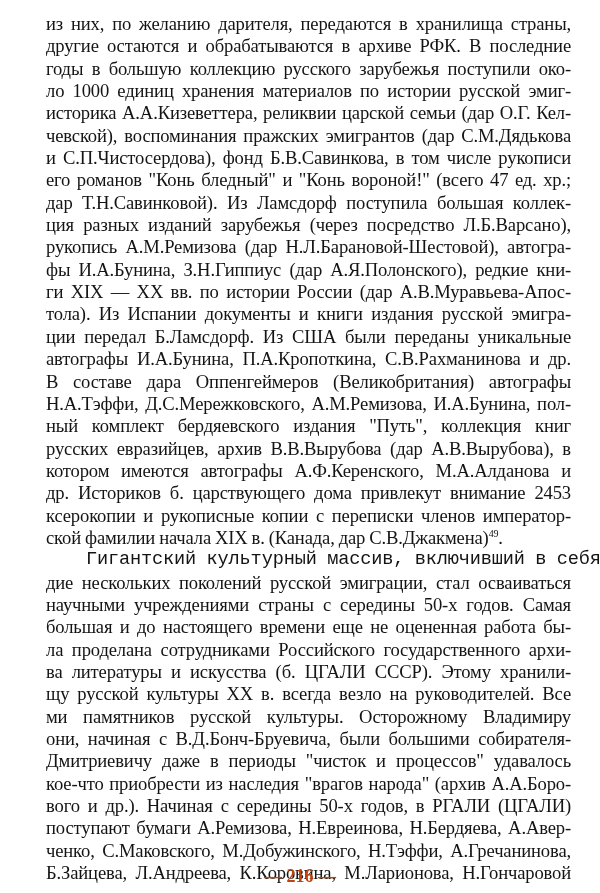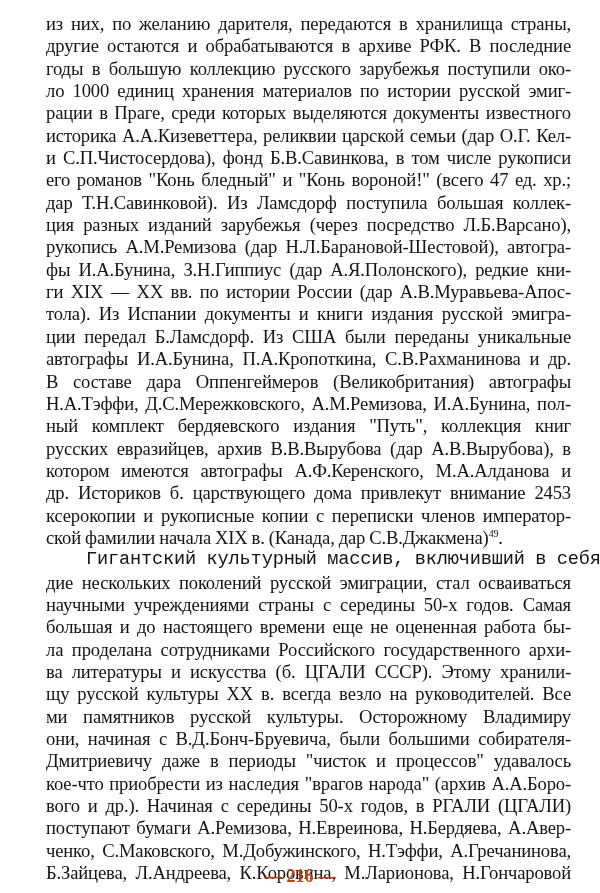--- a/index.html
+++ b/index.html
@@ -58,22 +58,22 @@
 </style>
 </head>
 <body>
 
 <div class="page">
   <div>
     <span class="line">из них, по желанию дарителя, передаются в хранилища страны,</span>
     <span class="line">другие остаются и обрабатываются в архиве РФК. В последние</span>
     <span class="line">годы в большую коллекцию русского зарубежья поступили око-</span>
     <span class="line">ло 1000 единиц хранения материалов по истории русской эмиг-</span>
-    <span class="line">рации в Праге, среди которых выделяются документы известного</span>
     <span class="line">историка А.А.Кизеветтера, реликвии царской семьи (дар О.Г. Кел-</span>
+    <span class="line">чевской), воспоминания пражских эмигрантов (дар С.М.Дядькова</span>
     <span class="line">и С.П.Чистосердова), фонд Б.В.Савинкова, в том числе рукописи</span>
     <span class="line">его романов "Конь бледный" и "Конь вороной!" (всего 47 ед. хр.;</span>
     <span class="line">дар Т.Н.Савинковой). Из Ламсдорф поступила большая коллек-</span>
     <span class="line">ция разных изданий зарубежья (через посредство Л.Б.Варсано),</span>
     <span class="line">рукопись А.М.Ремизова (дар Н.Л.Барановой-Шестовой), автогра-</span>
     <span class="line">фы И.А.Бунина, З.Н.Гиппиус (дар А.Я.Полонского), редкие кни-</span>
     <span class="line">ги XIX — XX вв. по истории России (дар А.В.Муравьева-Апос-</span>
     <span class="line">тола). Из Испании документы и книги издания русской эмигра-</span>
     <span class="line">ции передал Б.Ламсдорф. Из США были переданы уникальные</span>
     <span class="line">автографы И.А.Бунина, П.А.Кропоткина, С.В.Рахманинова и др.</span>

